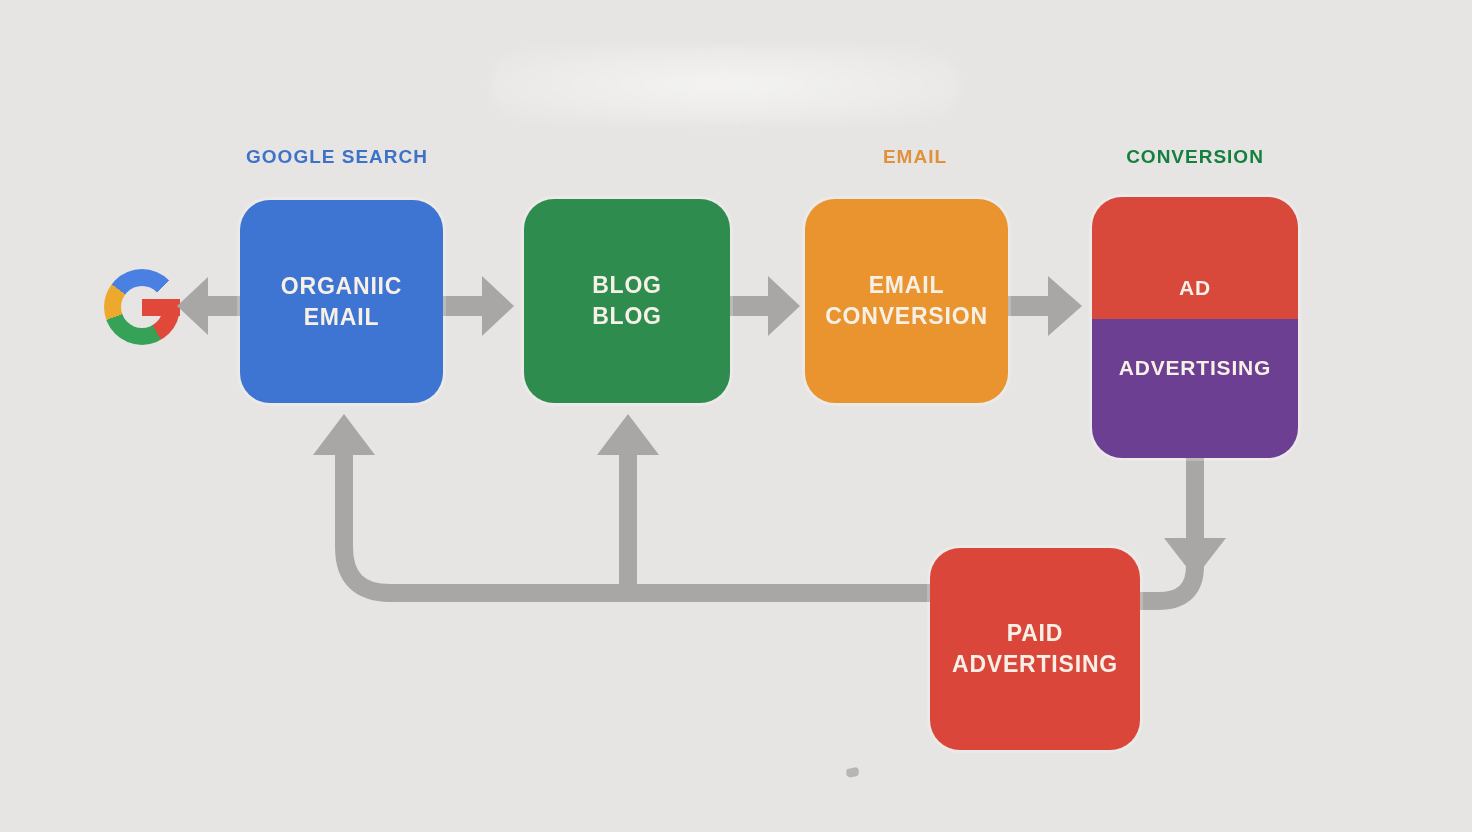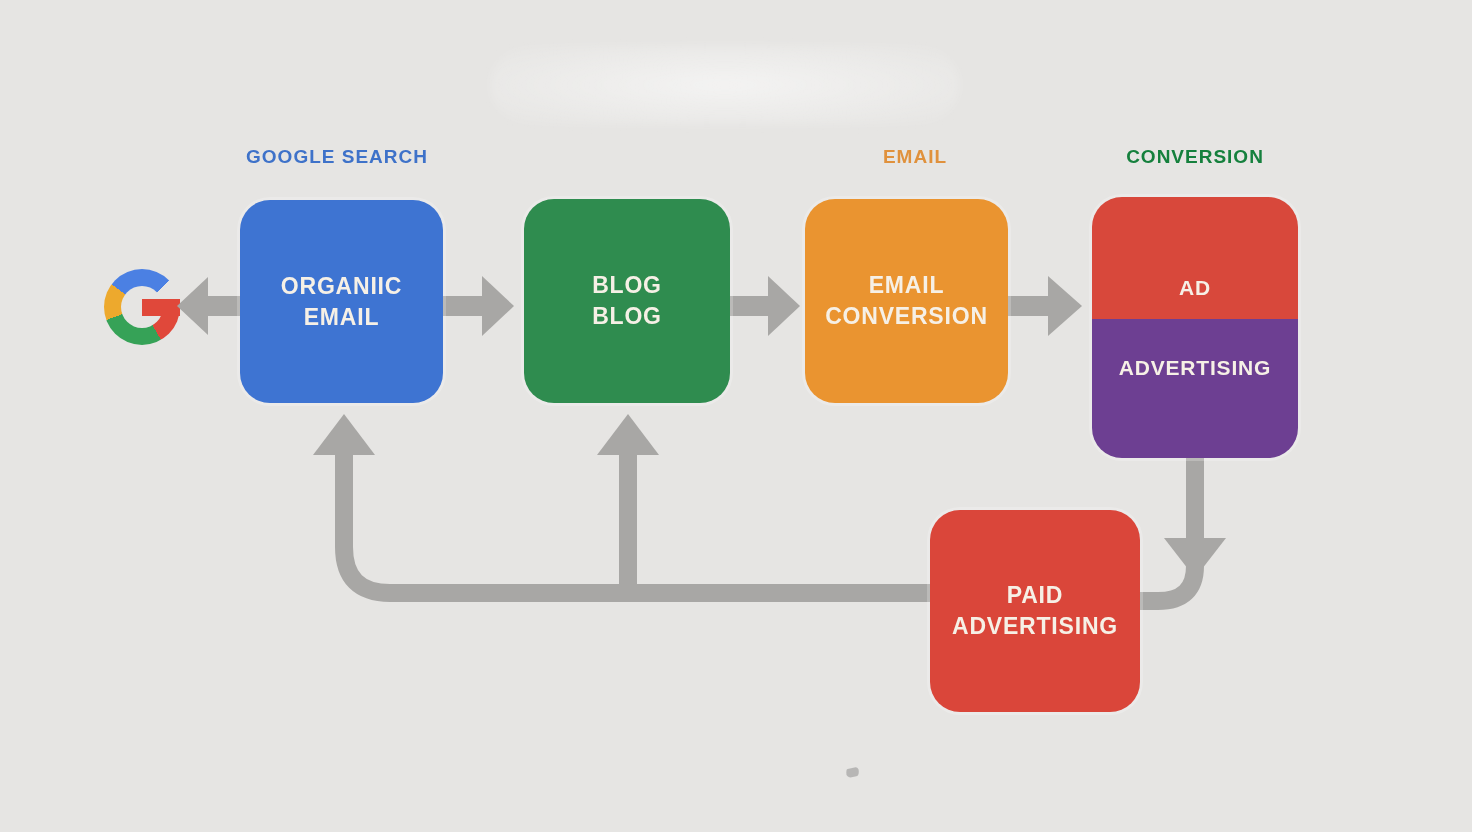--- a/index.html
+++ b/index.html
@@ -176,21 +176,21 @@
 
     <div class="fbox box-conversion">
       <div class="seg seg-ad" style="background: rgb(216, 72, 59);">
         <span>AD</span>
       </div>
       <div class="seg seg-advertising" style="background: rgb(109, 63, 146);">
         <span>ADVERTISING</span>
       </div>
     </div>
 
-    <div class="fbox box-paid" style="background: rgb(218, 70, 58);">
+    <div class="fbox box-paid" style="background: rgb(218, 70, 58); margin-top: 38px;">
       <span>PAID</span>
       <span>ADVERTISING</span>
     </div>
 
   </div>
 
   <div class="smudge"></div>
 
 </div>
 

